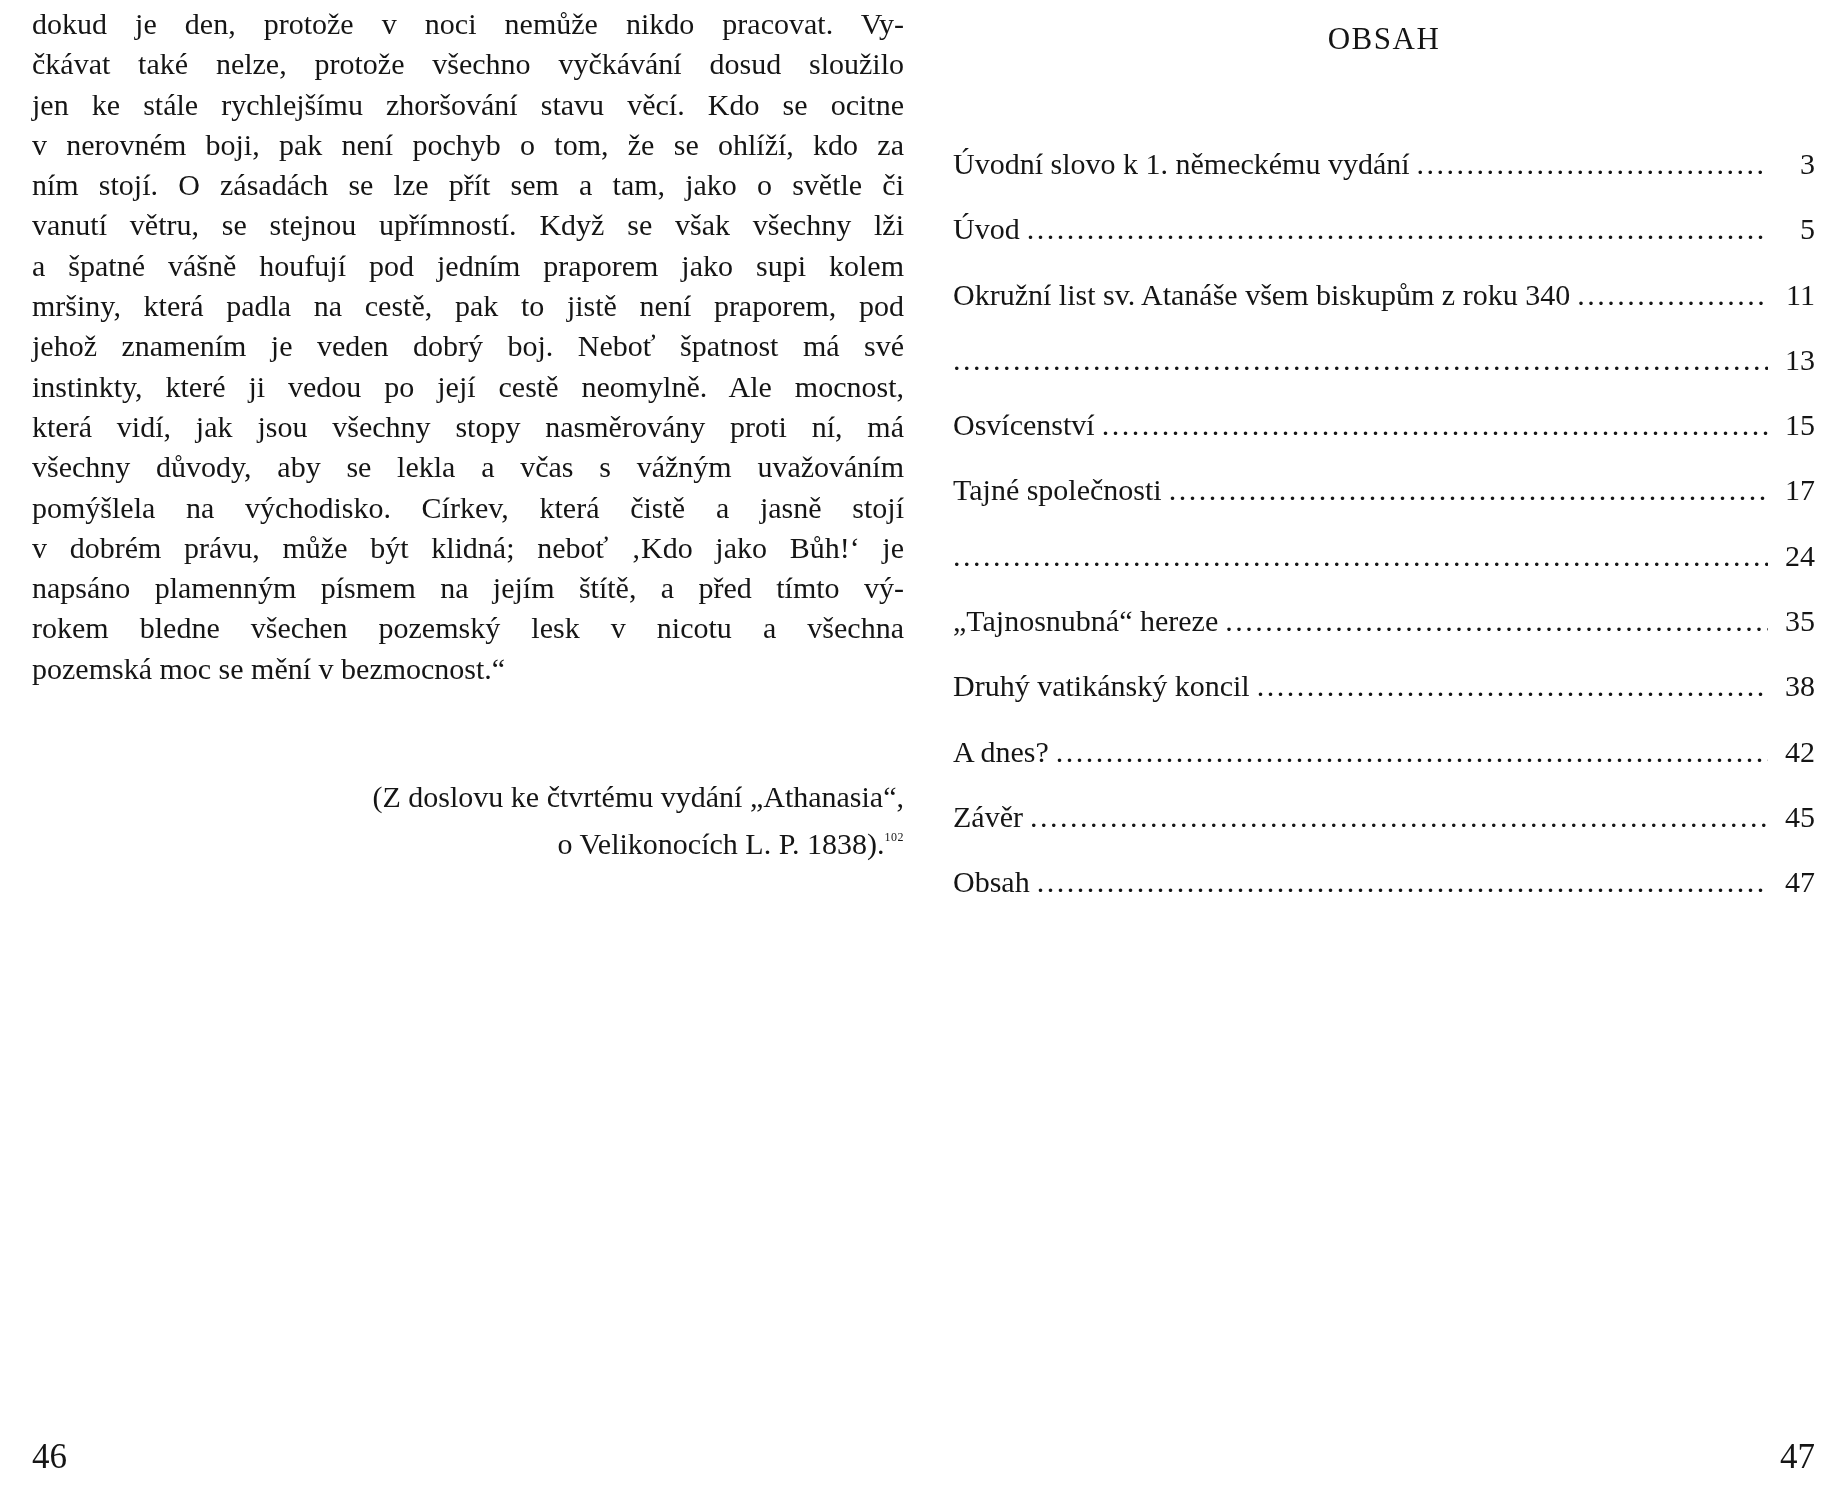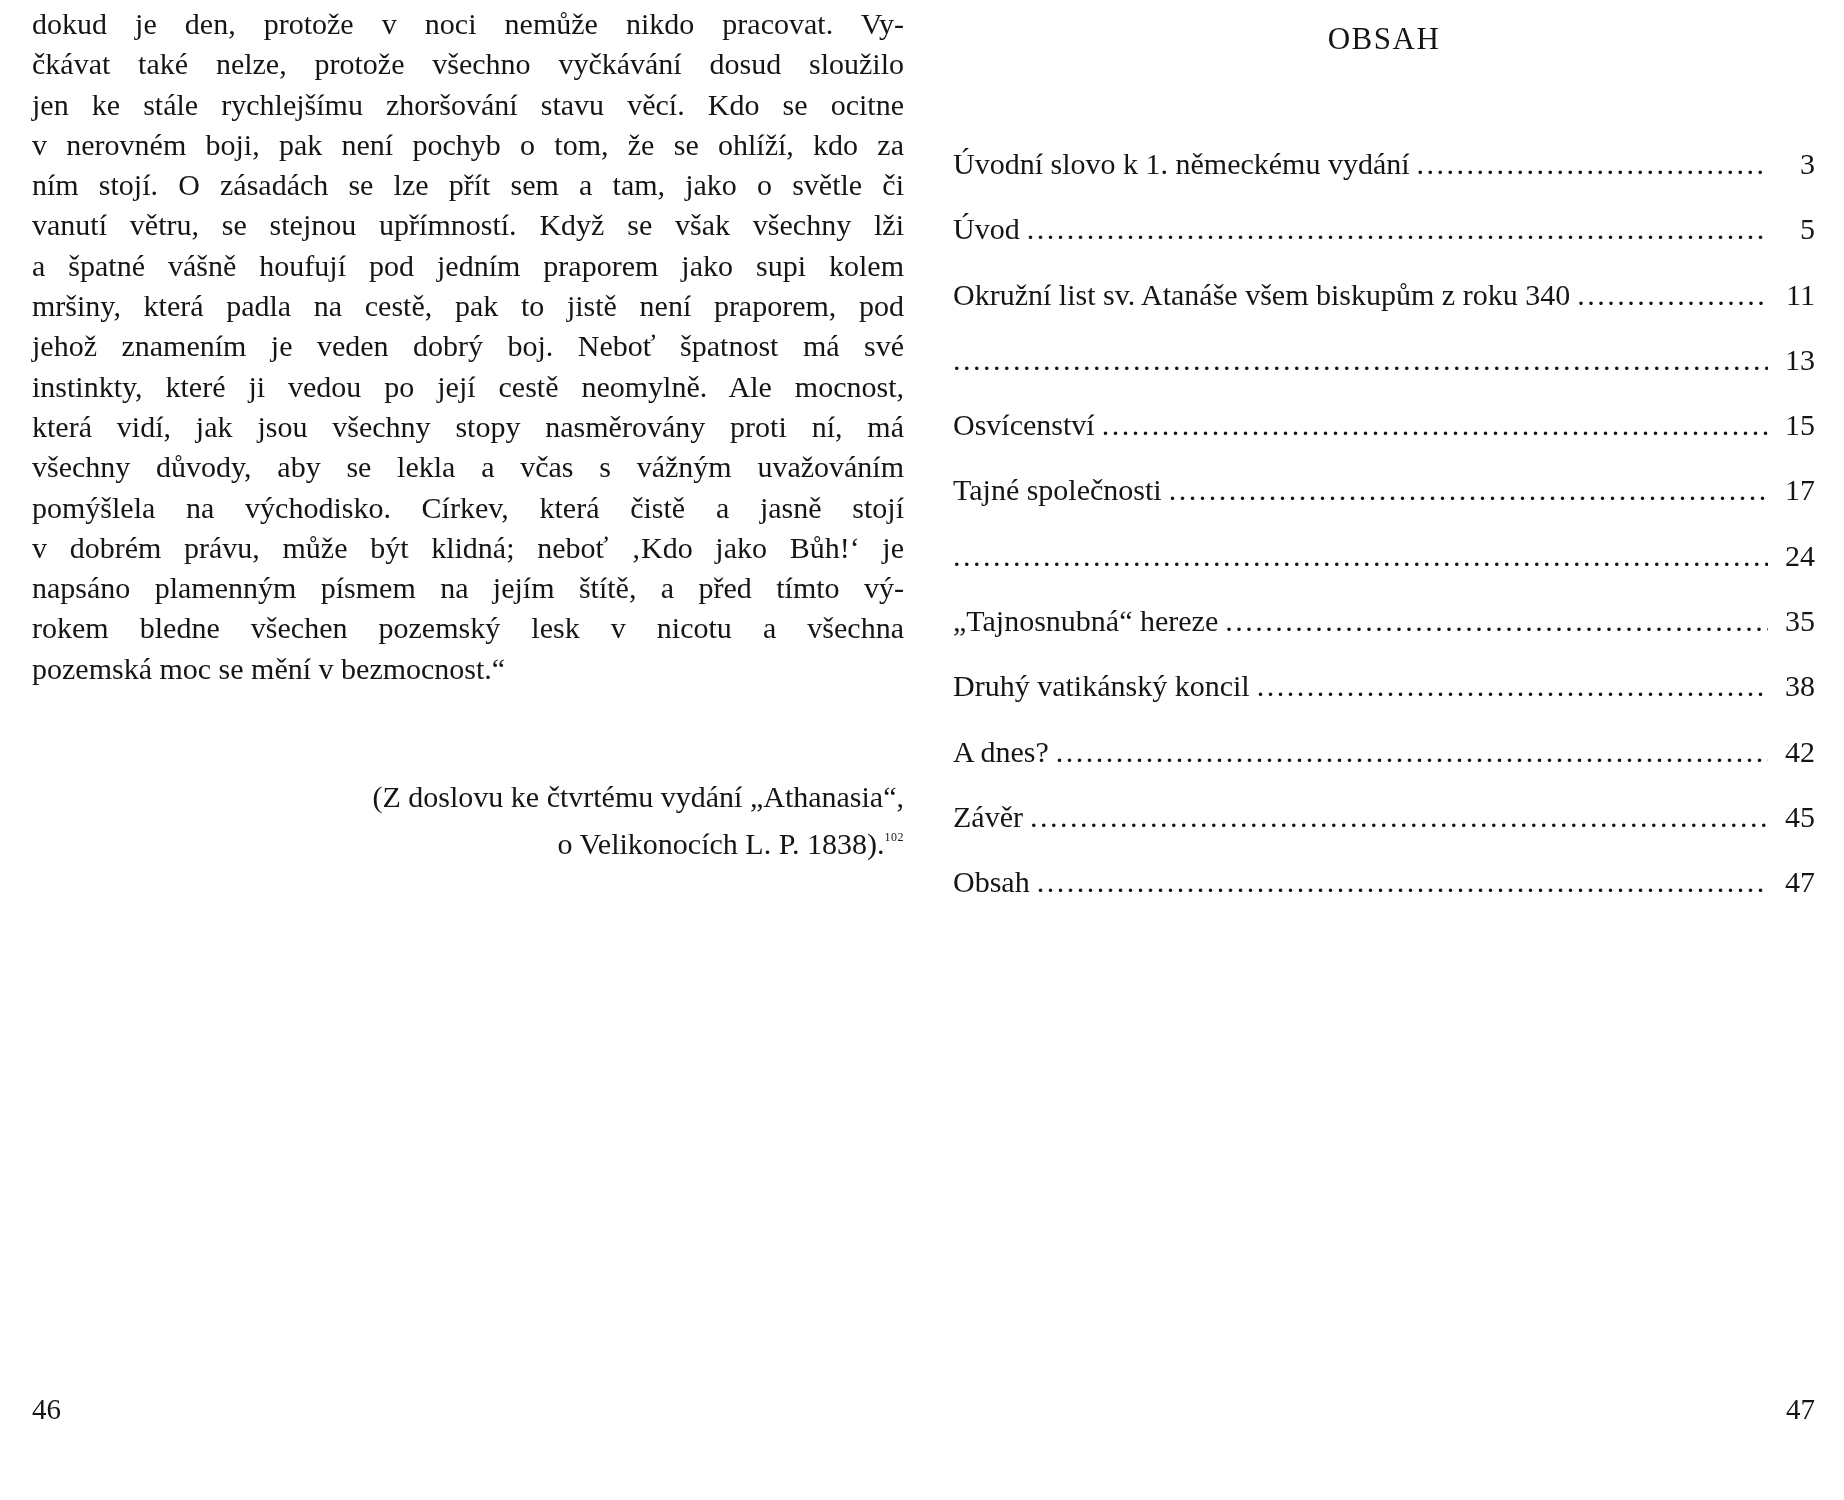--- a/index.html
+++ b/index.html
@@ -28,22 +28,22 @@
     position: absolute; left: 0; top: 776px; width: 100%;
     text-align: right;
     font-size: 30px; line-height: 41px;
   }
   .fnref {
     font-size: 12px;
     vertical-align: 13px;
     letter-spacing: 0.5px;
   }
   .page-number {
-    position: absolute; top: 1392px;
-    font-size: 29px; line-height: 34px;
+    position: absolute; top: 1440px;
+    font-size: 35px; line-height: 34px;
   }
   .pn-left { left: 0; }
   .pn-right { right: 0; }
 
   
   .page-right { position: absolute; left: 953px; top: 0; width: 862px; height: 1500px; }
   .toc-title {
     position: absolute; left: 0; top: 20px; width: 100%;
     margin: 0;
     text-align: center;

